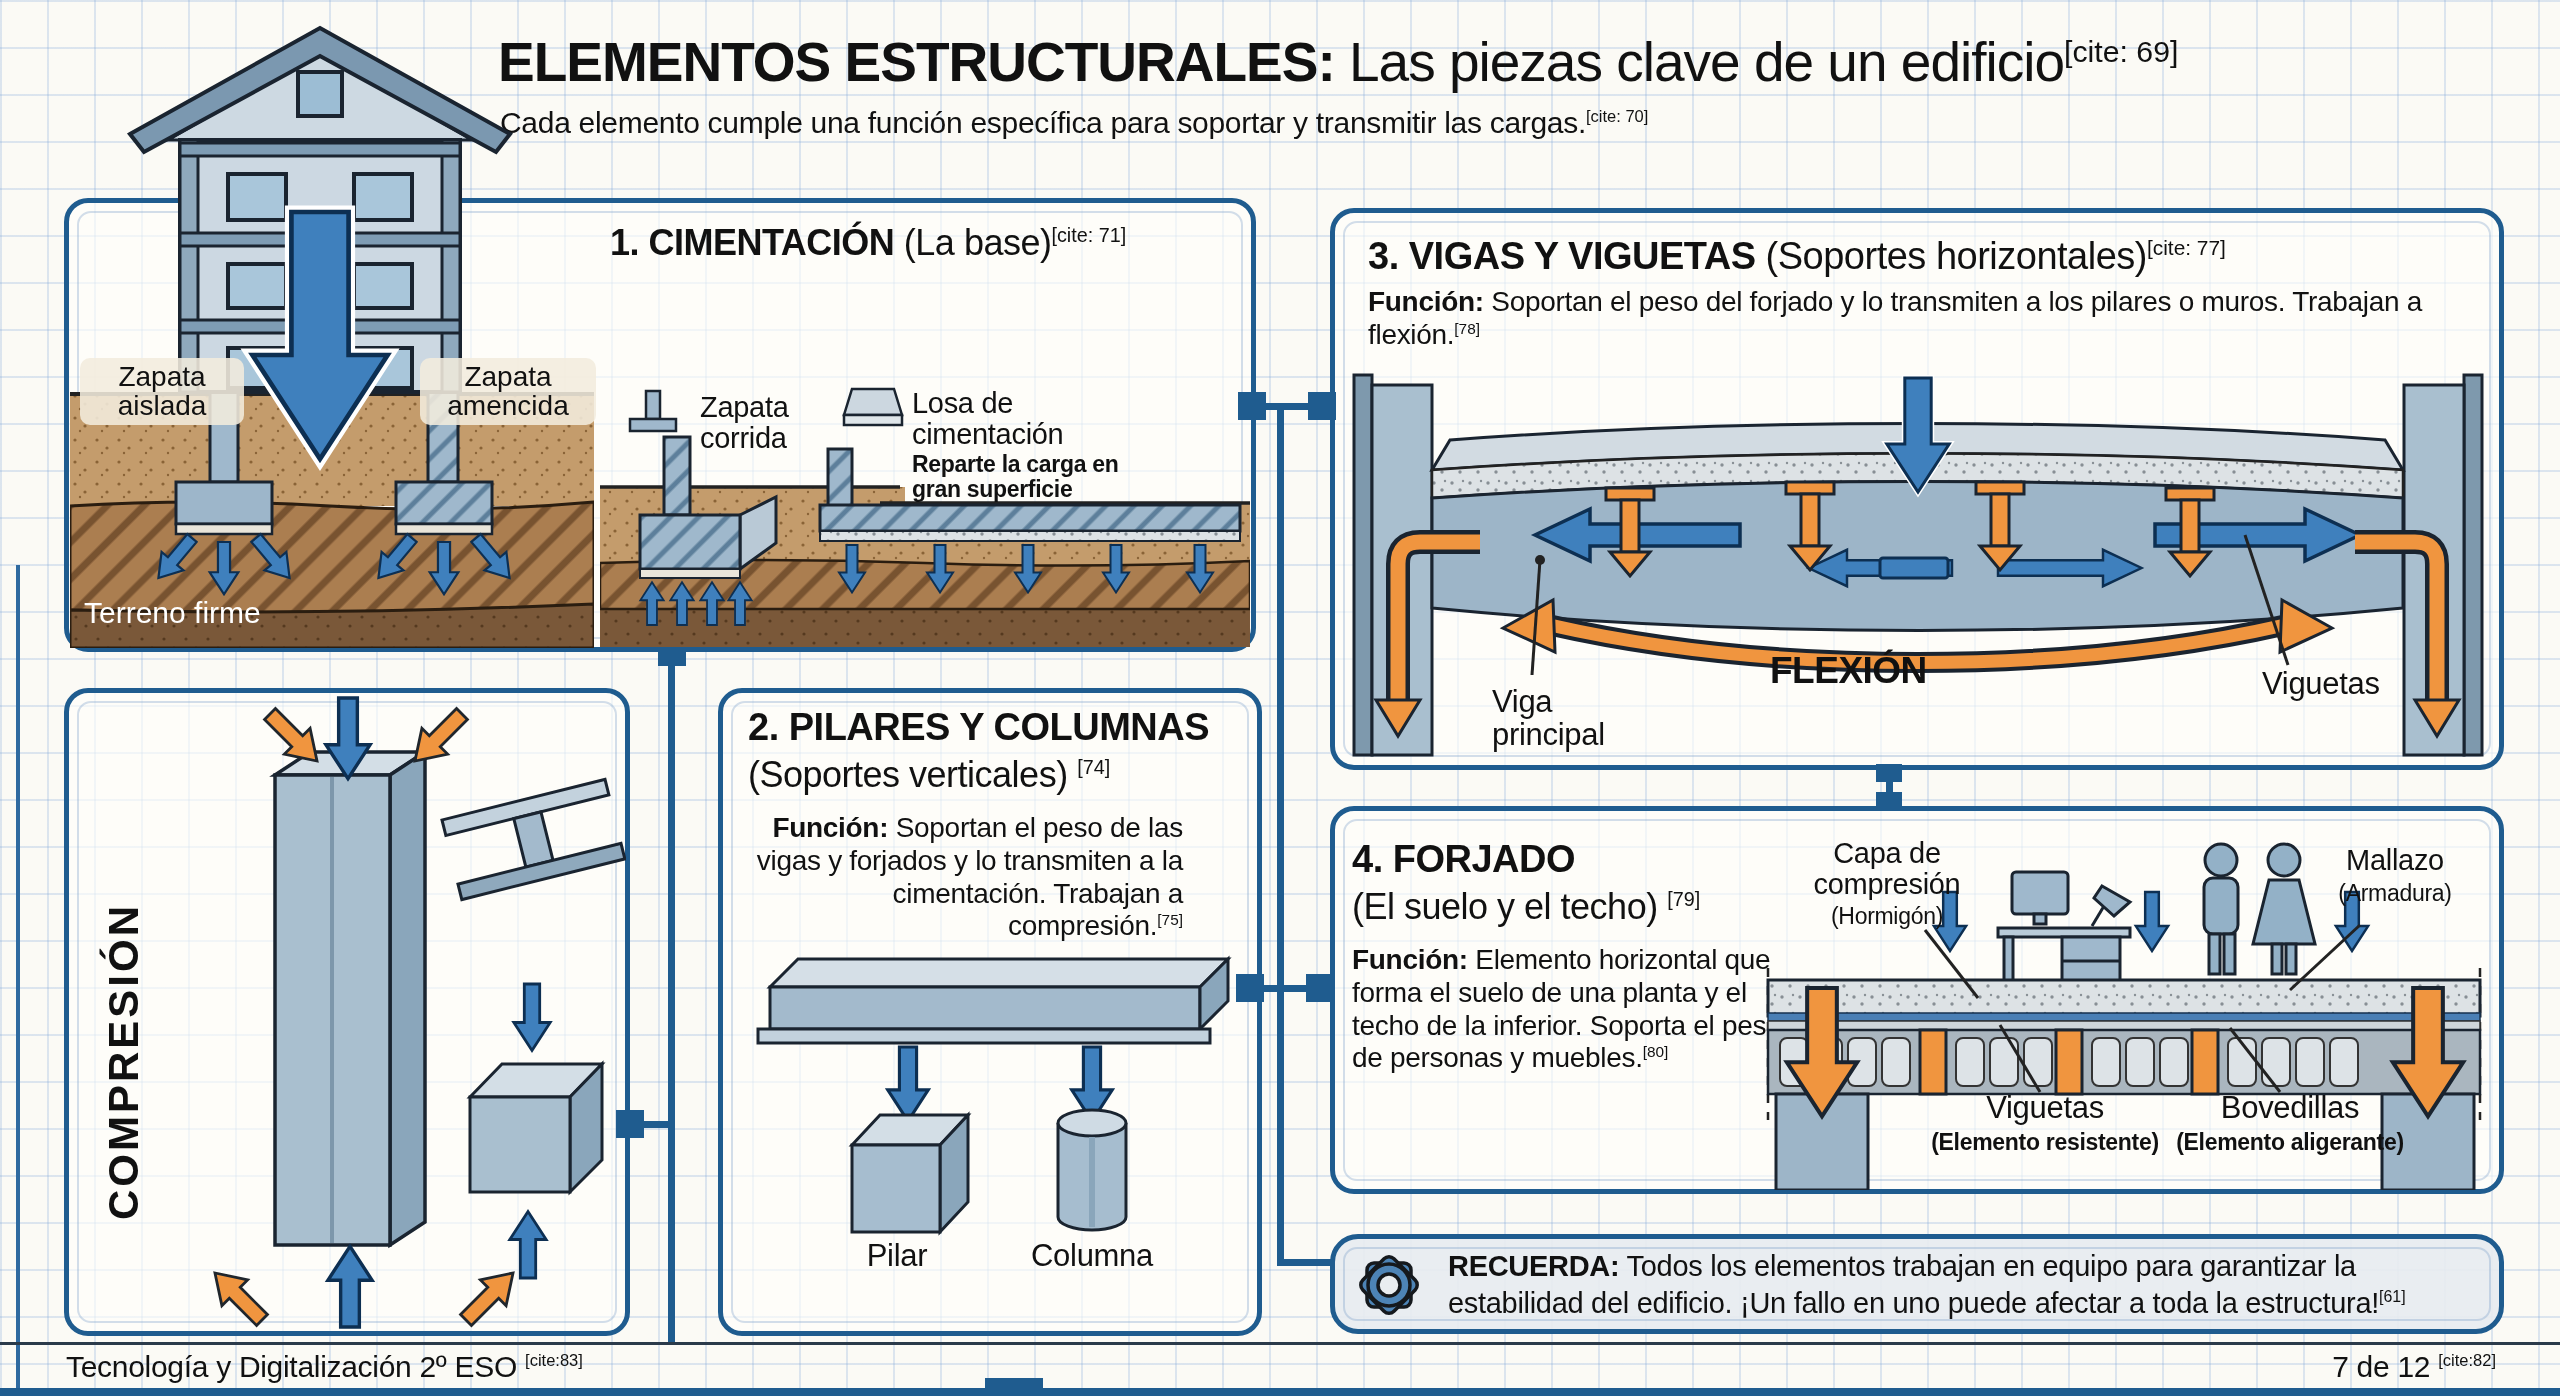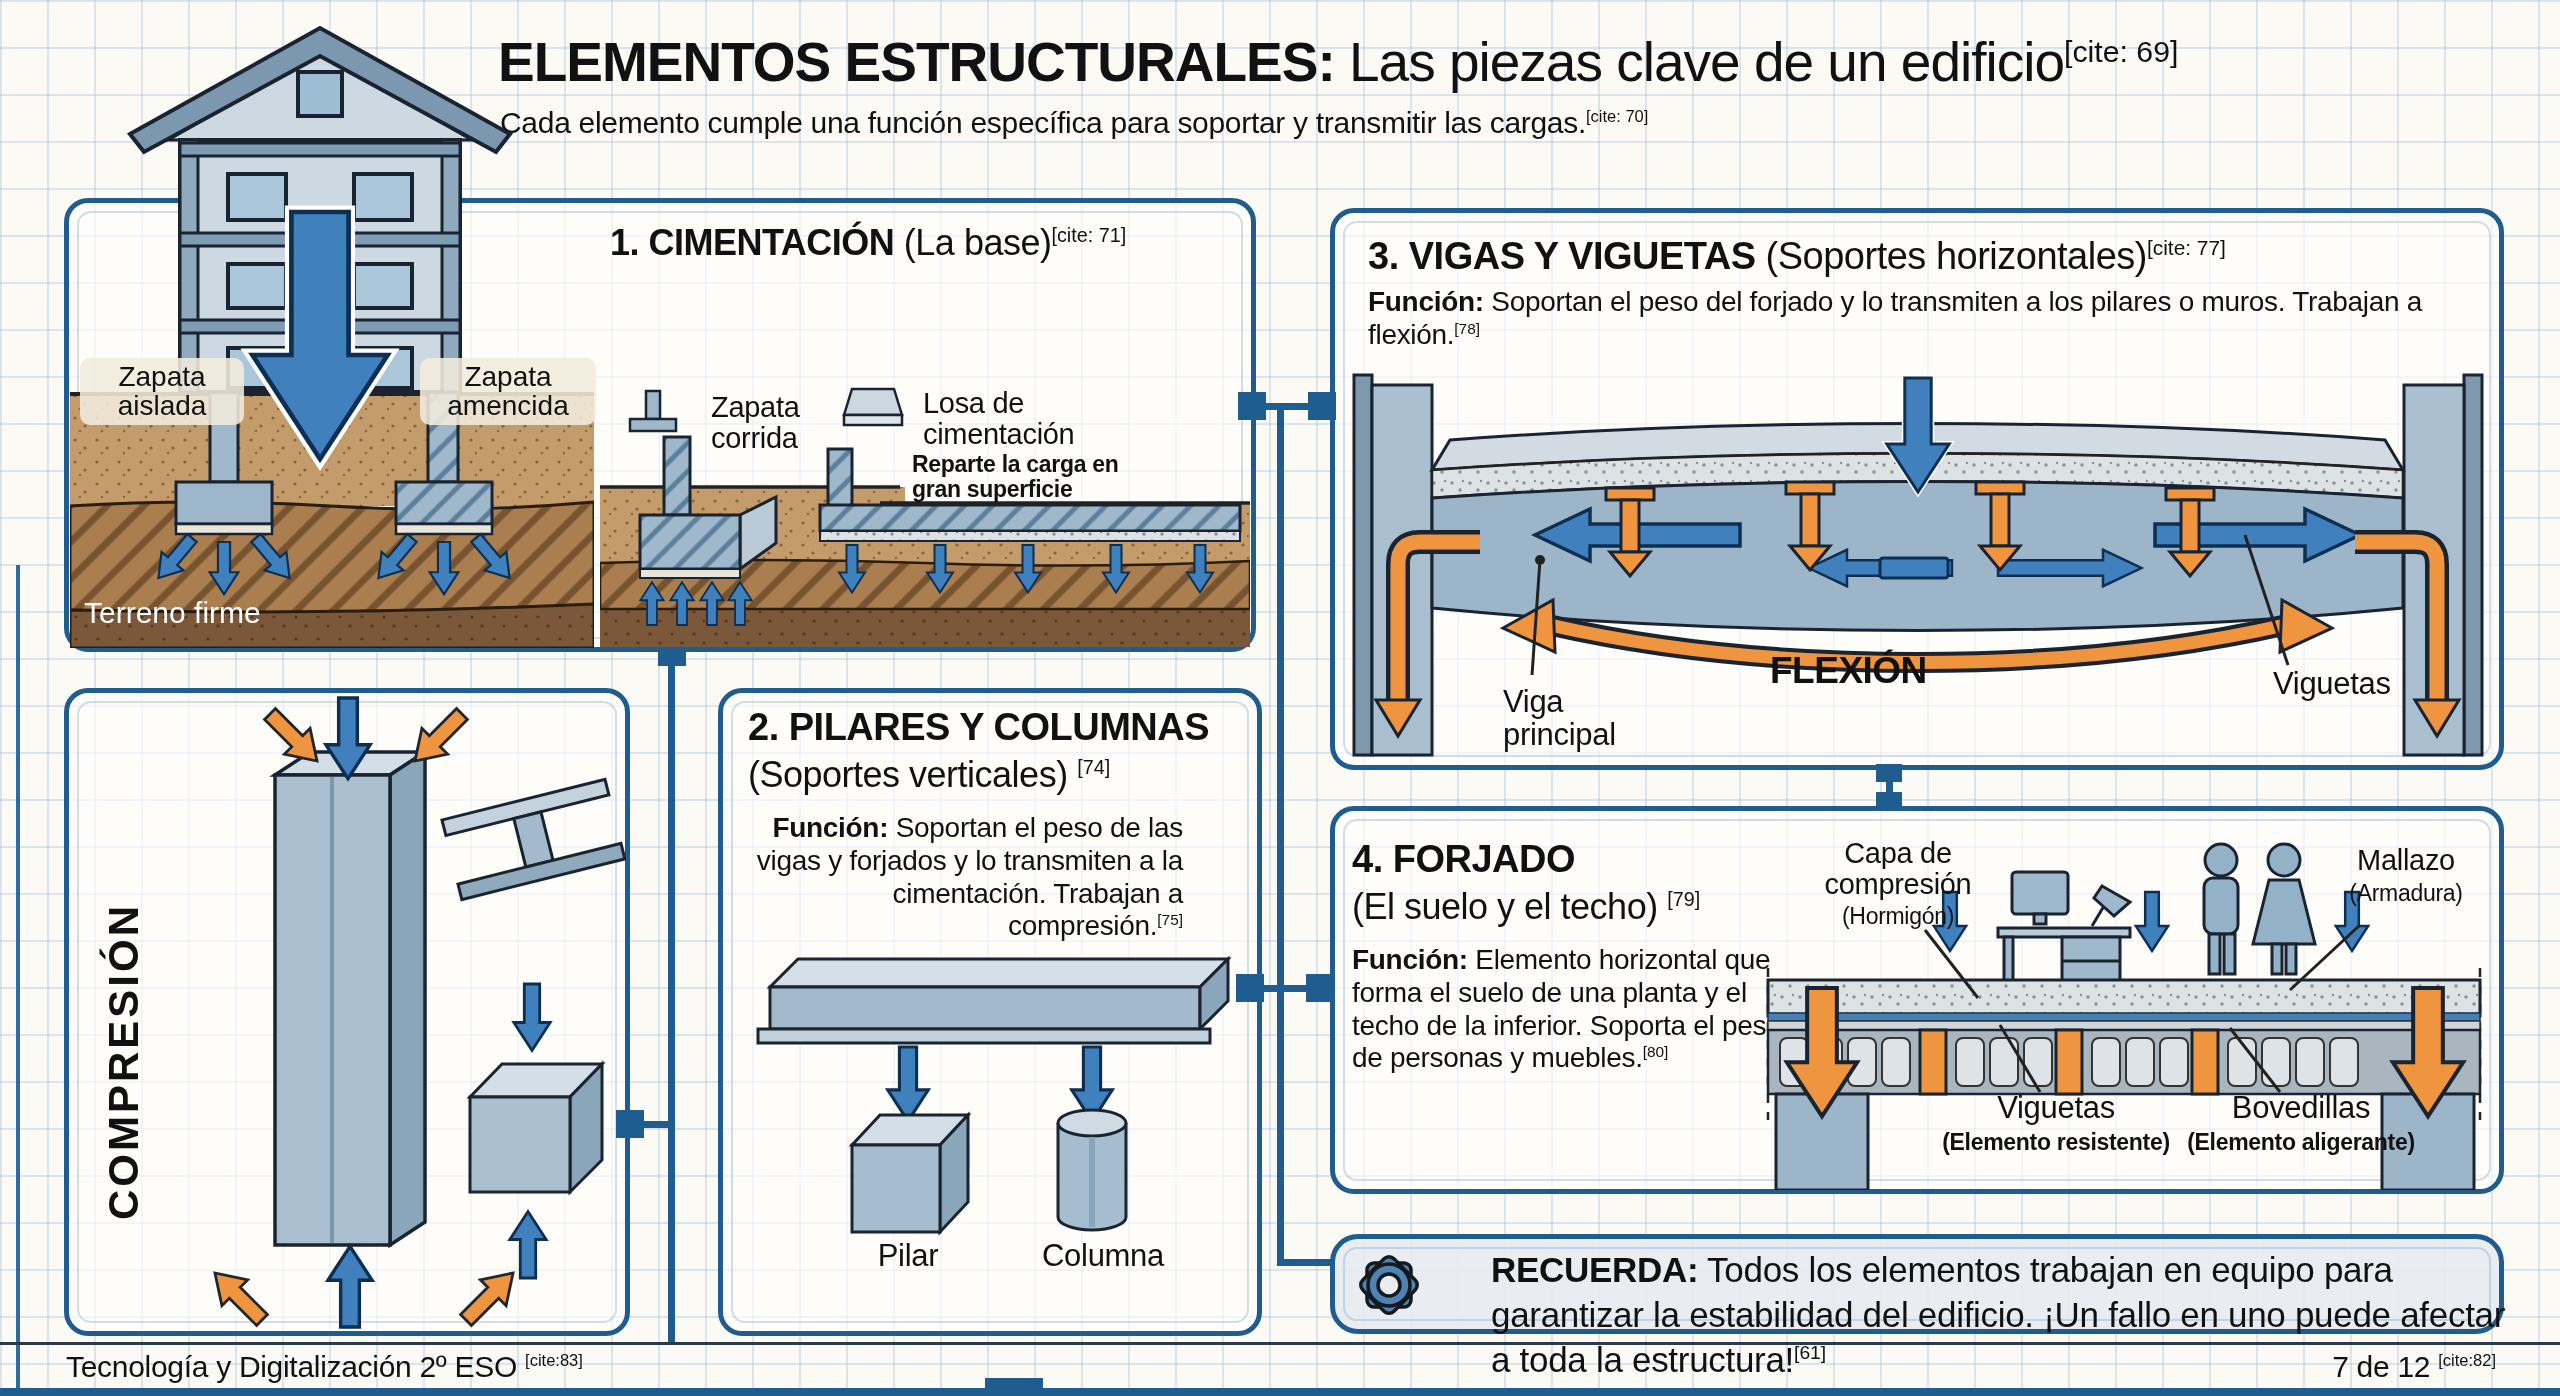--- a/index.html
+++ b/index.html
@@ -22,21 +22,21 @@
     border-radius:14px;pointer-events:none;
   }
   .hline,.vline,.sq{position:absolute;background:#1f5c8f;}
   .sq{width:28px;height:28px;}
   .h1{font-size:36px;font-weight:400;letter-spacing:-.5px;white-space:nowrap;}
   .h1 b{font-weight:700;}
   .h1big{font-size:38px;}
   .body{font-size:28px;line-height:1.17;letter-spacing:-.3px;}
   .body b{font-weight:700;}
   .cite{font-size:.55em;vertical-align:super;font-weight:400;letter-spacing:0;}
-  .lbl{font-size:29px;line-height:1.06;letter-spacing:-.3px;margin-left:11px;}
+  .lbl{font-size:29px;line-height:1.06;letter-spacing:-.3px;}
   .lbl-sm{font-size:23px;line-height:1.08;letter-spacing:-.3px;}
   .chip{
     background:rgba(243,236,221,.88);border-radius:10px;padding:4px 8px;
     font-size:28px;line-height:1.05;text-align:center;
   }
   .vlabel{
     writing-mode:vertical-rl;transform:rotate(180deg);
     font-weight:700;font-size:42px;letter-spacing:3px;white-space:nowrap;
   }
   .title{font-size:55px;letter-spacing:-1px;white-space:nowrap;}
@@ -458,21 +458,21 @@
   </div>
 
   <svg class="abs" style="left:1352px;top:1248px;" width="74" height="74" viewBox="0 0 74 74">
     <g fill="#4d84b6" stroke="#15191d" stroke-width="3.5">
       <rect x="15" y="15" width="44" height="44" rx="7"></rect>
       <rect x="15" y="15" width="44" height="44" rx="7" transform="rotate(45 37 37)"></rect>
       <circle cx="37" cy="37" r="21"></circle>
     </g>
     <circle cx="37" cy="37" r="11" fill="#e9edf0" stroke="#15191d" stroke-width="3.5"></circle>
   </svg>
-  <div class="abs body" style="left:1448px;top:1248px;width:1020px;font-size:35px;line-height:1.28;margin-left:43px;">
+  <div class="abs body" style="left:1448px;top:1248px;width:1020px;font-size:29px;line-height:1.28;">
     <b>RECUERDA:</b><span> Todos los elementos trabajan en equipo para garantizar la estabilidad del edificio. ¡Un fallo en uno puede afectar a toda la estructura!</span><sup class="cite">[61]</sup>
   </div>
 
   <div class="abs" style="left:0;top:1342px;width:2560px;height:3px;background:#2a3a4a;"></div>
   <div class="abs footer-text" style="left:66px;top:1350px;">
     <span>Tecnología y Digitalización 2º ESO</span> <sup class="cite">[cite:83]</sup>
   </div>
   <div class="abs footer-text" style="left:2150px;top:1350px;width:346px;text-align:right;">
     <span>7 de 12</span> <sup class="cite">[cite:82]</sup>
   </div>

